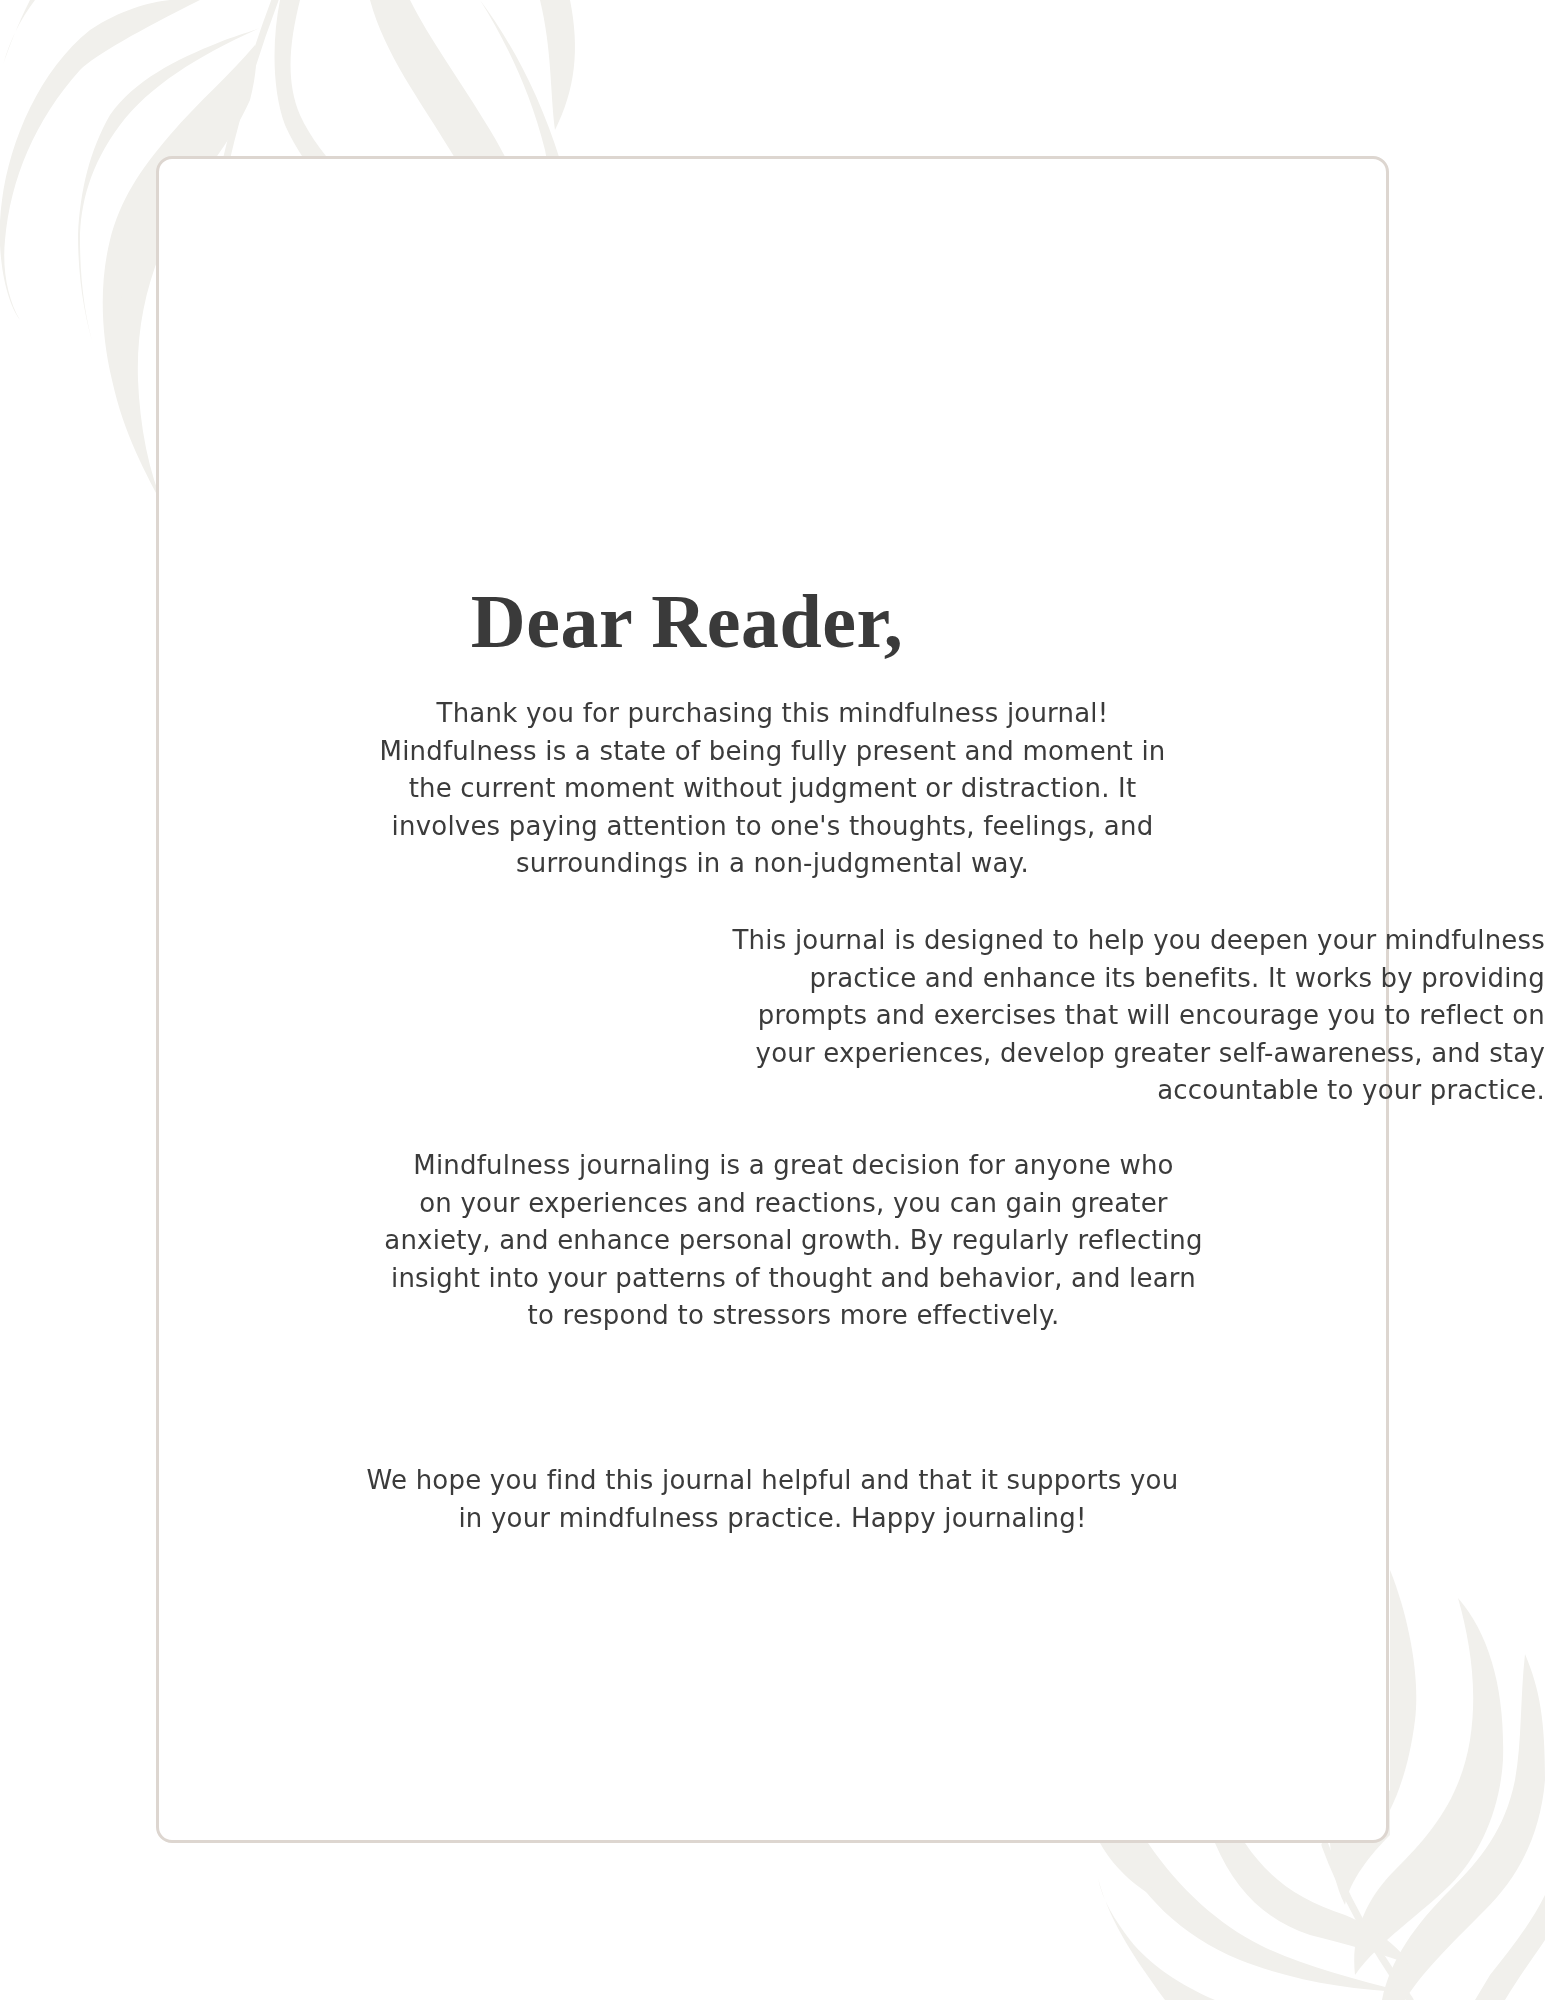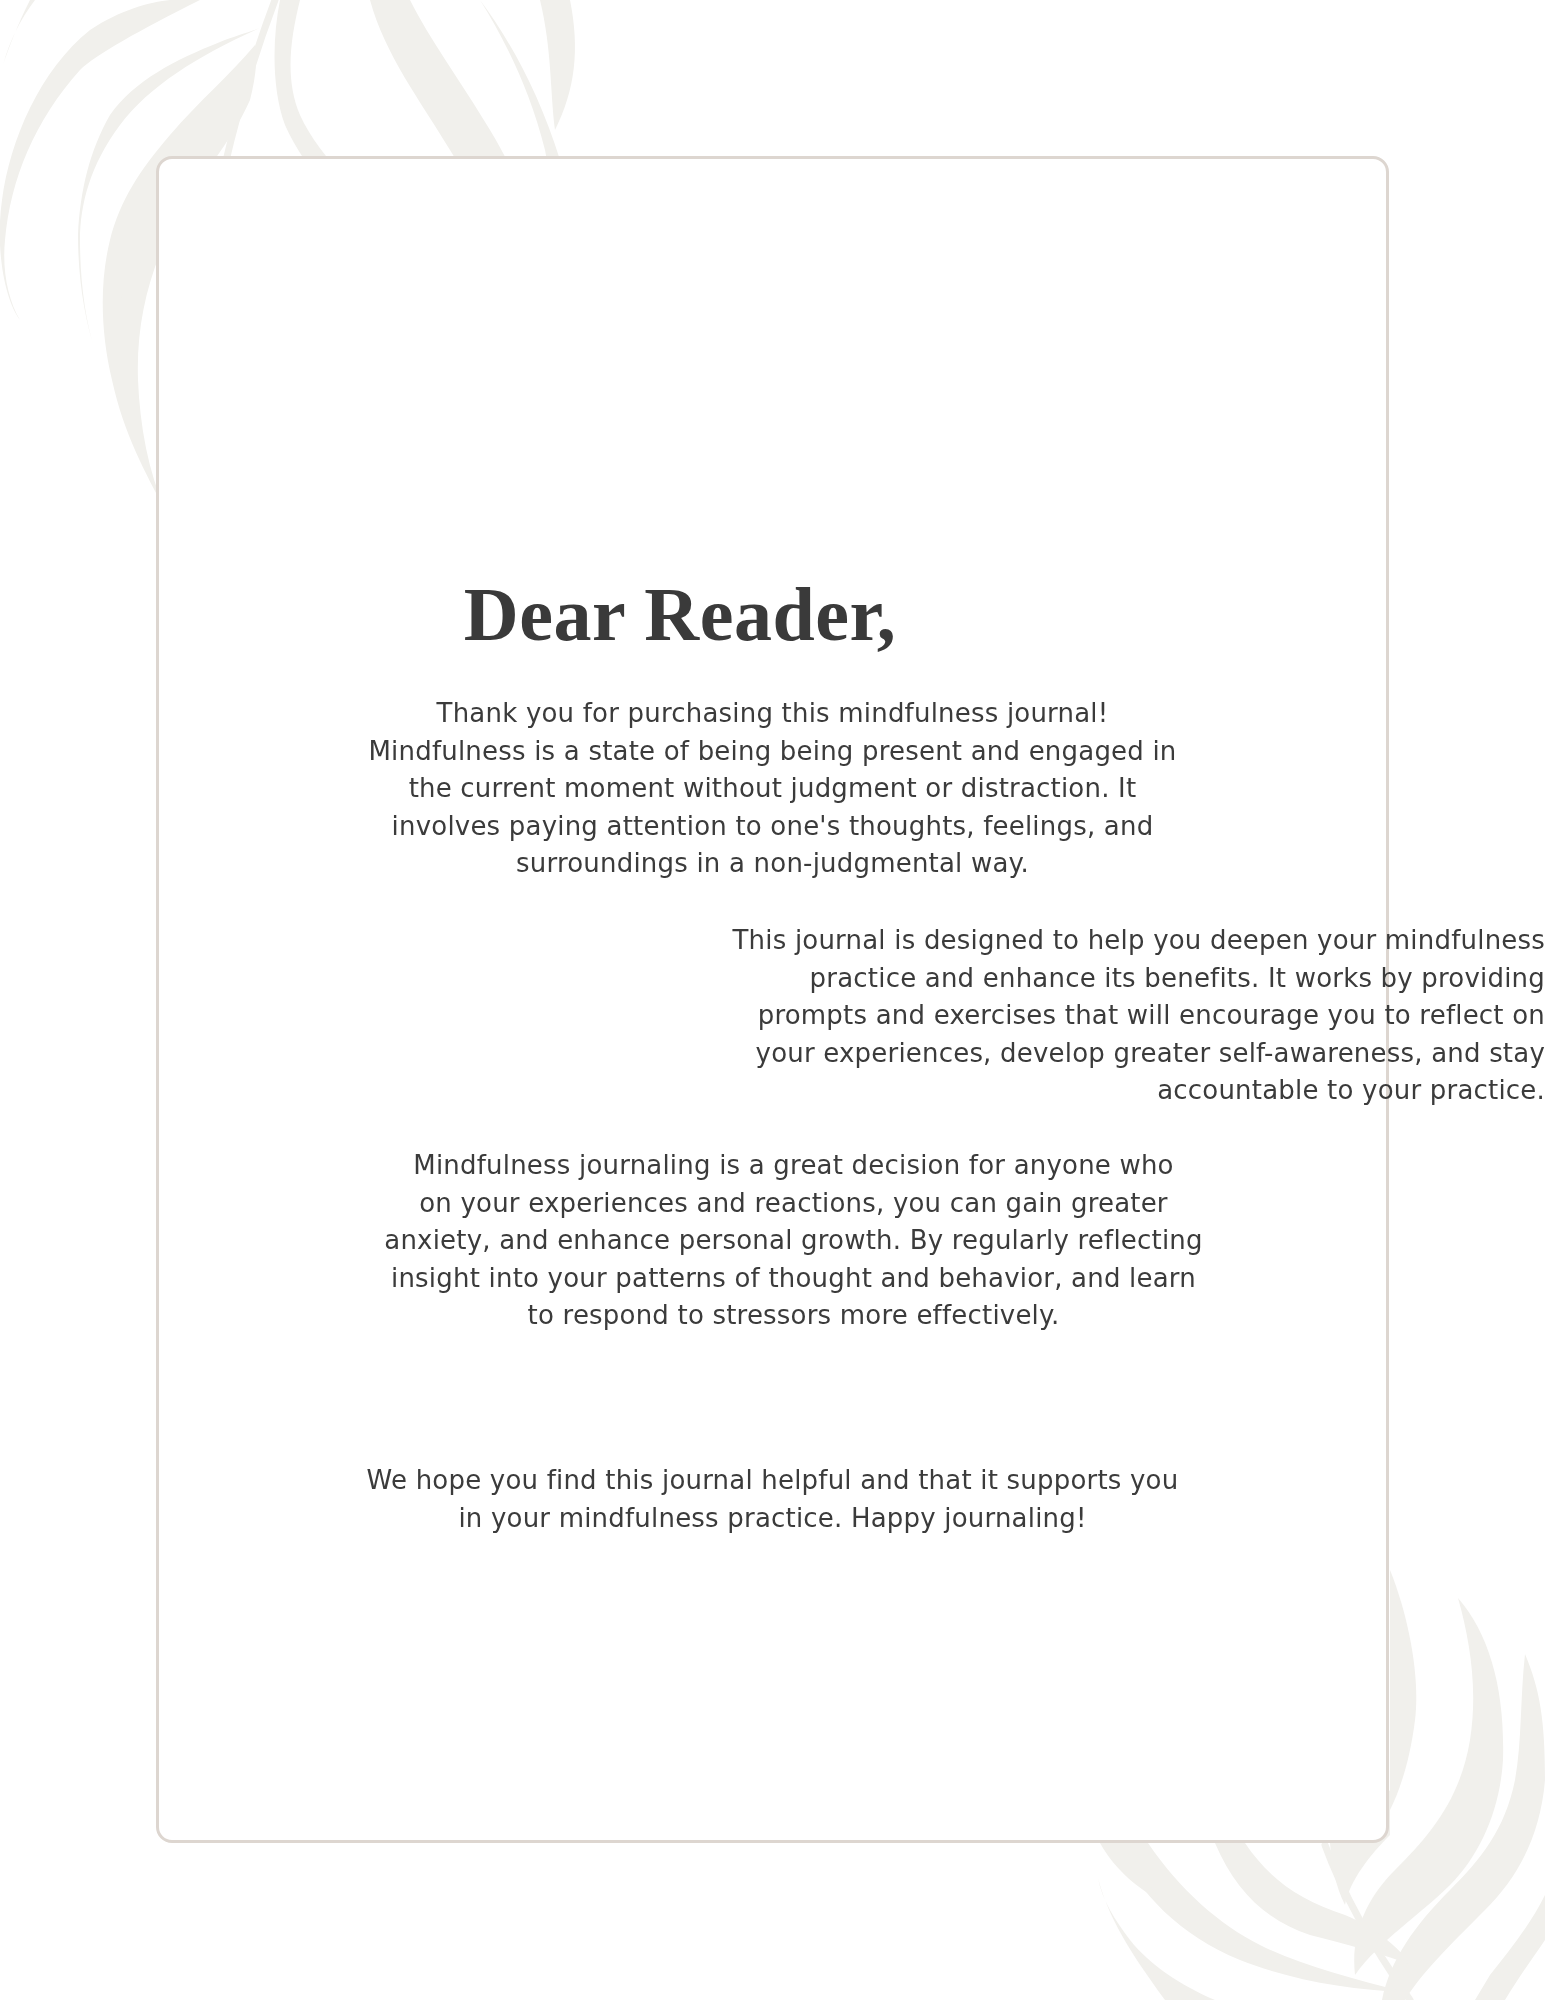--- a/index.html
+++ b/index.html
@@ -11,21 +11,21 @@
   .leaves path { fill: #f1f0ec; }
   .leaves .stem { fill: none; stroke: #f1f0ec; stroke-width: 7; stroke-linecap: round; }
   .card {
     position: absolute; left: 156px; top: 156px;
     width: 1227px; height: 1681px;
     border: 3px solid #ddd6d0; border-radius: 16px;
     background: #ffffff; box-sizing: content-box;
   }
   .heading {
     position: absolute; left: 0; top: 569px; width: 1360px;
-    text-align: center; margin: 0;
+    text-align: center; margin: 7px;
     font-family: "Liberation Serif", serif; font-weight: bold;
     font-size: 76px; line-height: 90px; color: #3a3a3a;
     letter-spacing: 0.5px;
   }
   .body-text {
     position: absolute; left: 0; width: 1545px; text-align: center;
     font-family: "DejaVu Sans", sans-serif; font-size: 26px;
     line-height: 37.5px; color: #3b3b3b; letter-spacing: 0.2px;
   }
   .body-text .line { display: block; white-space: nowrap; }
@@ -65,21 +65,21 @@
     <path d="M1330,1843 L1345,1843 C1360,1825 1380,1805 1390,1790 L1390,1835 C1370,1855 1350,1880 1345,1905 C1335,1885 1332,1865 1330,1843 Z"></path>
   </g>
 </svg>
 
 <div class="card"></div>
 
 <h1 class="heading">Dear Reader,</h1>
 
 <div class="body-text p1">
   <span class="line">Thank you for purchasing this mindfulness journal!</span>
-  <span class="line">Mindfulness is a state of being being present and engaged in</span>
+  <span class="line">Mindfulness is a state of being fully present and moment in</span>
   <span class="line">the current moment without judgment or distraction. It</span>
   <span class="line">involves paying attention to one's thoughts, feelings, and</span>
   <span class="line">surroundings in a non-judgmental way.</span>
 </div>
 
 <div class="body-text p2">
   <span class="line">This journal is designed to help you deepen your mindfulness</span>
   <span class="line">practice and enhance its benefits. It works by providing</span>
   <span class="line">prompts and exercises that will encourage you to reflect on</span>
   <span class="line">your experiences, develop greater self-awareness, and stay</span>

